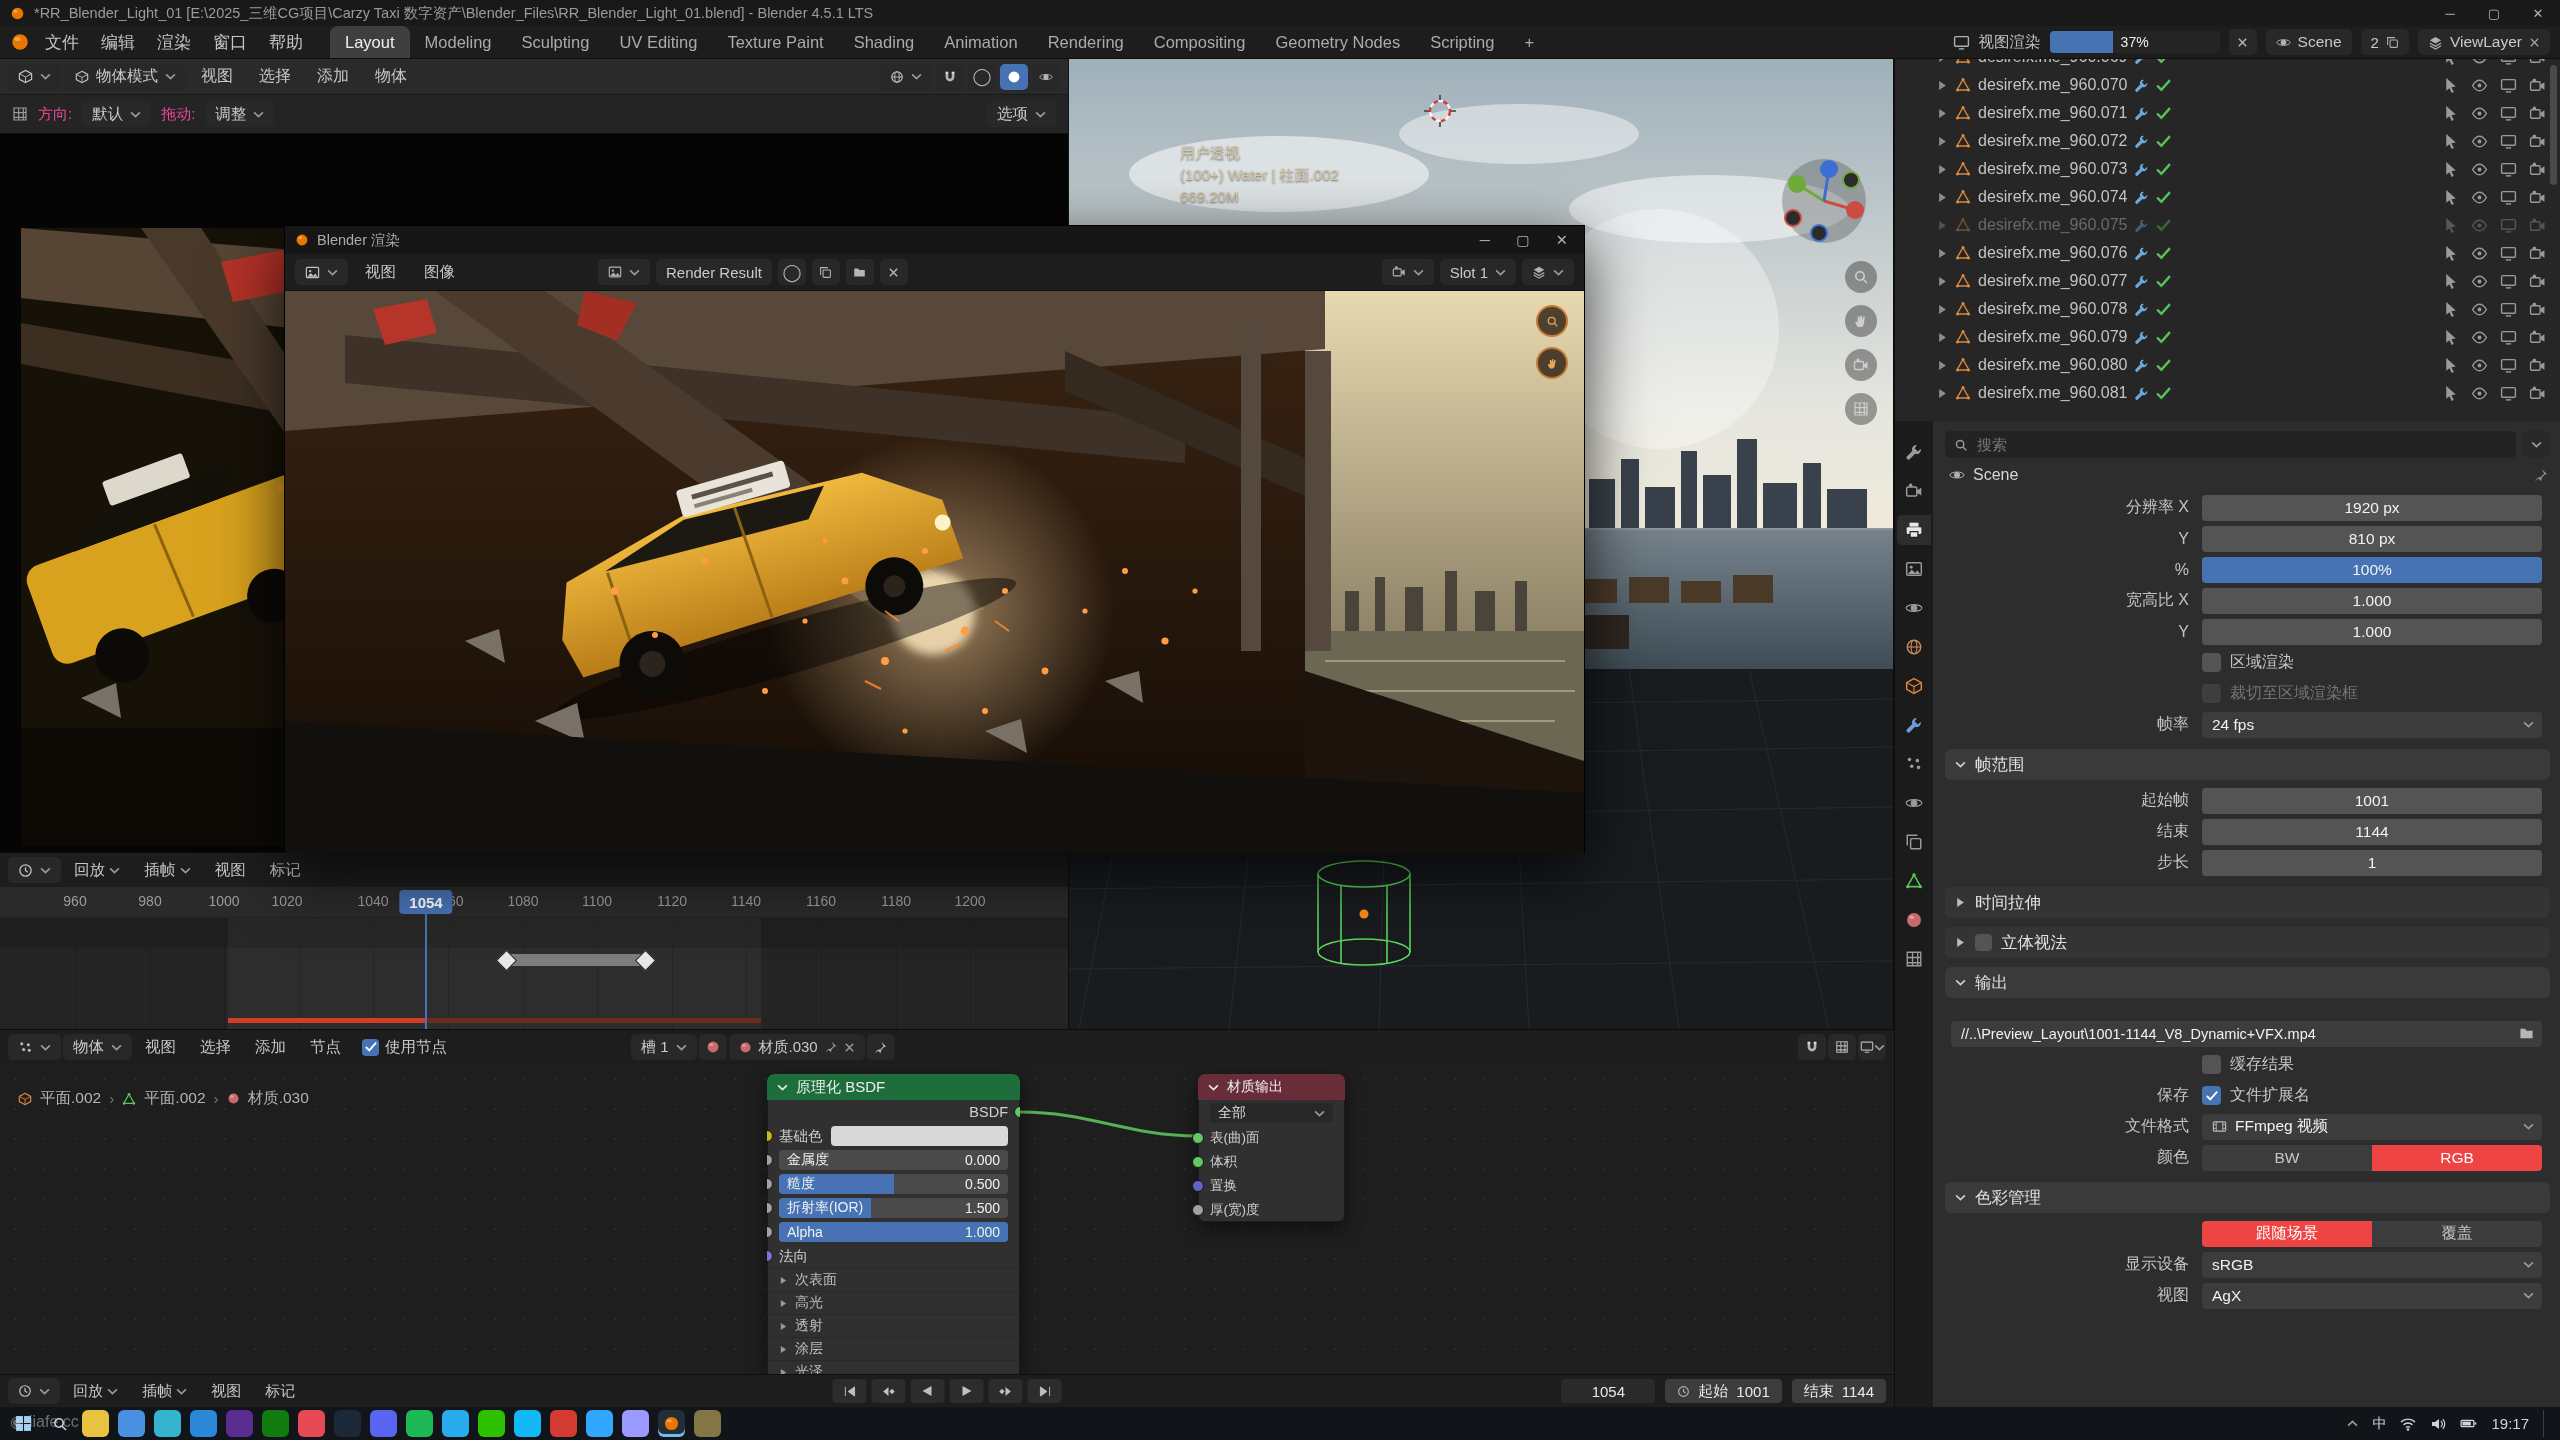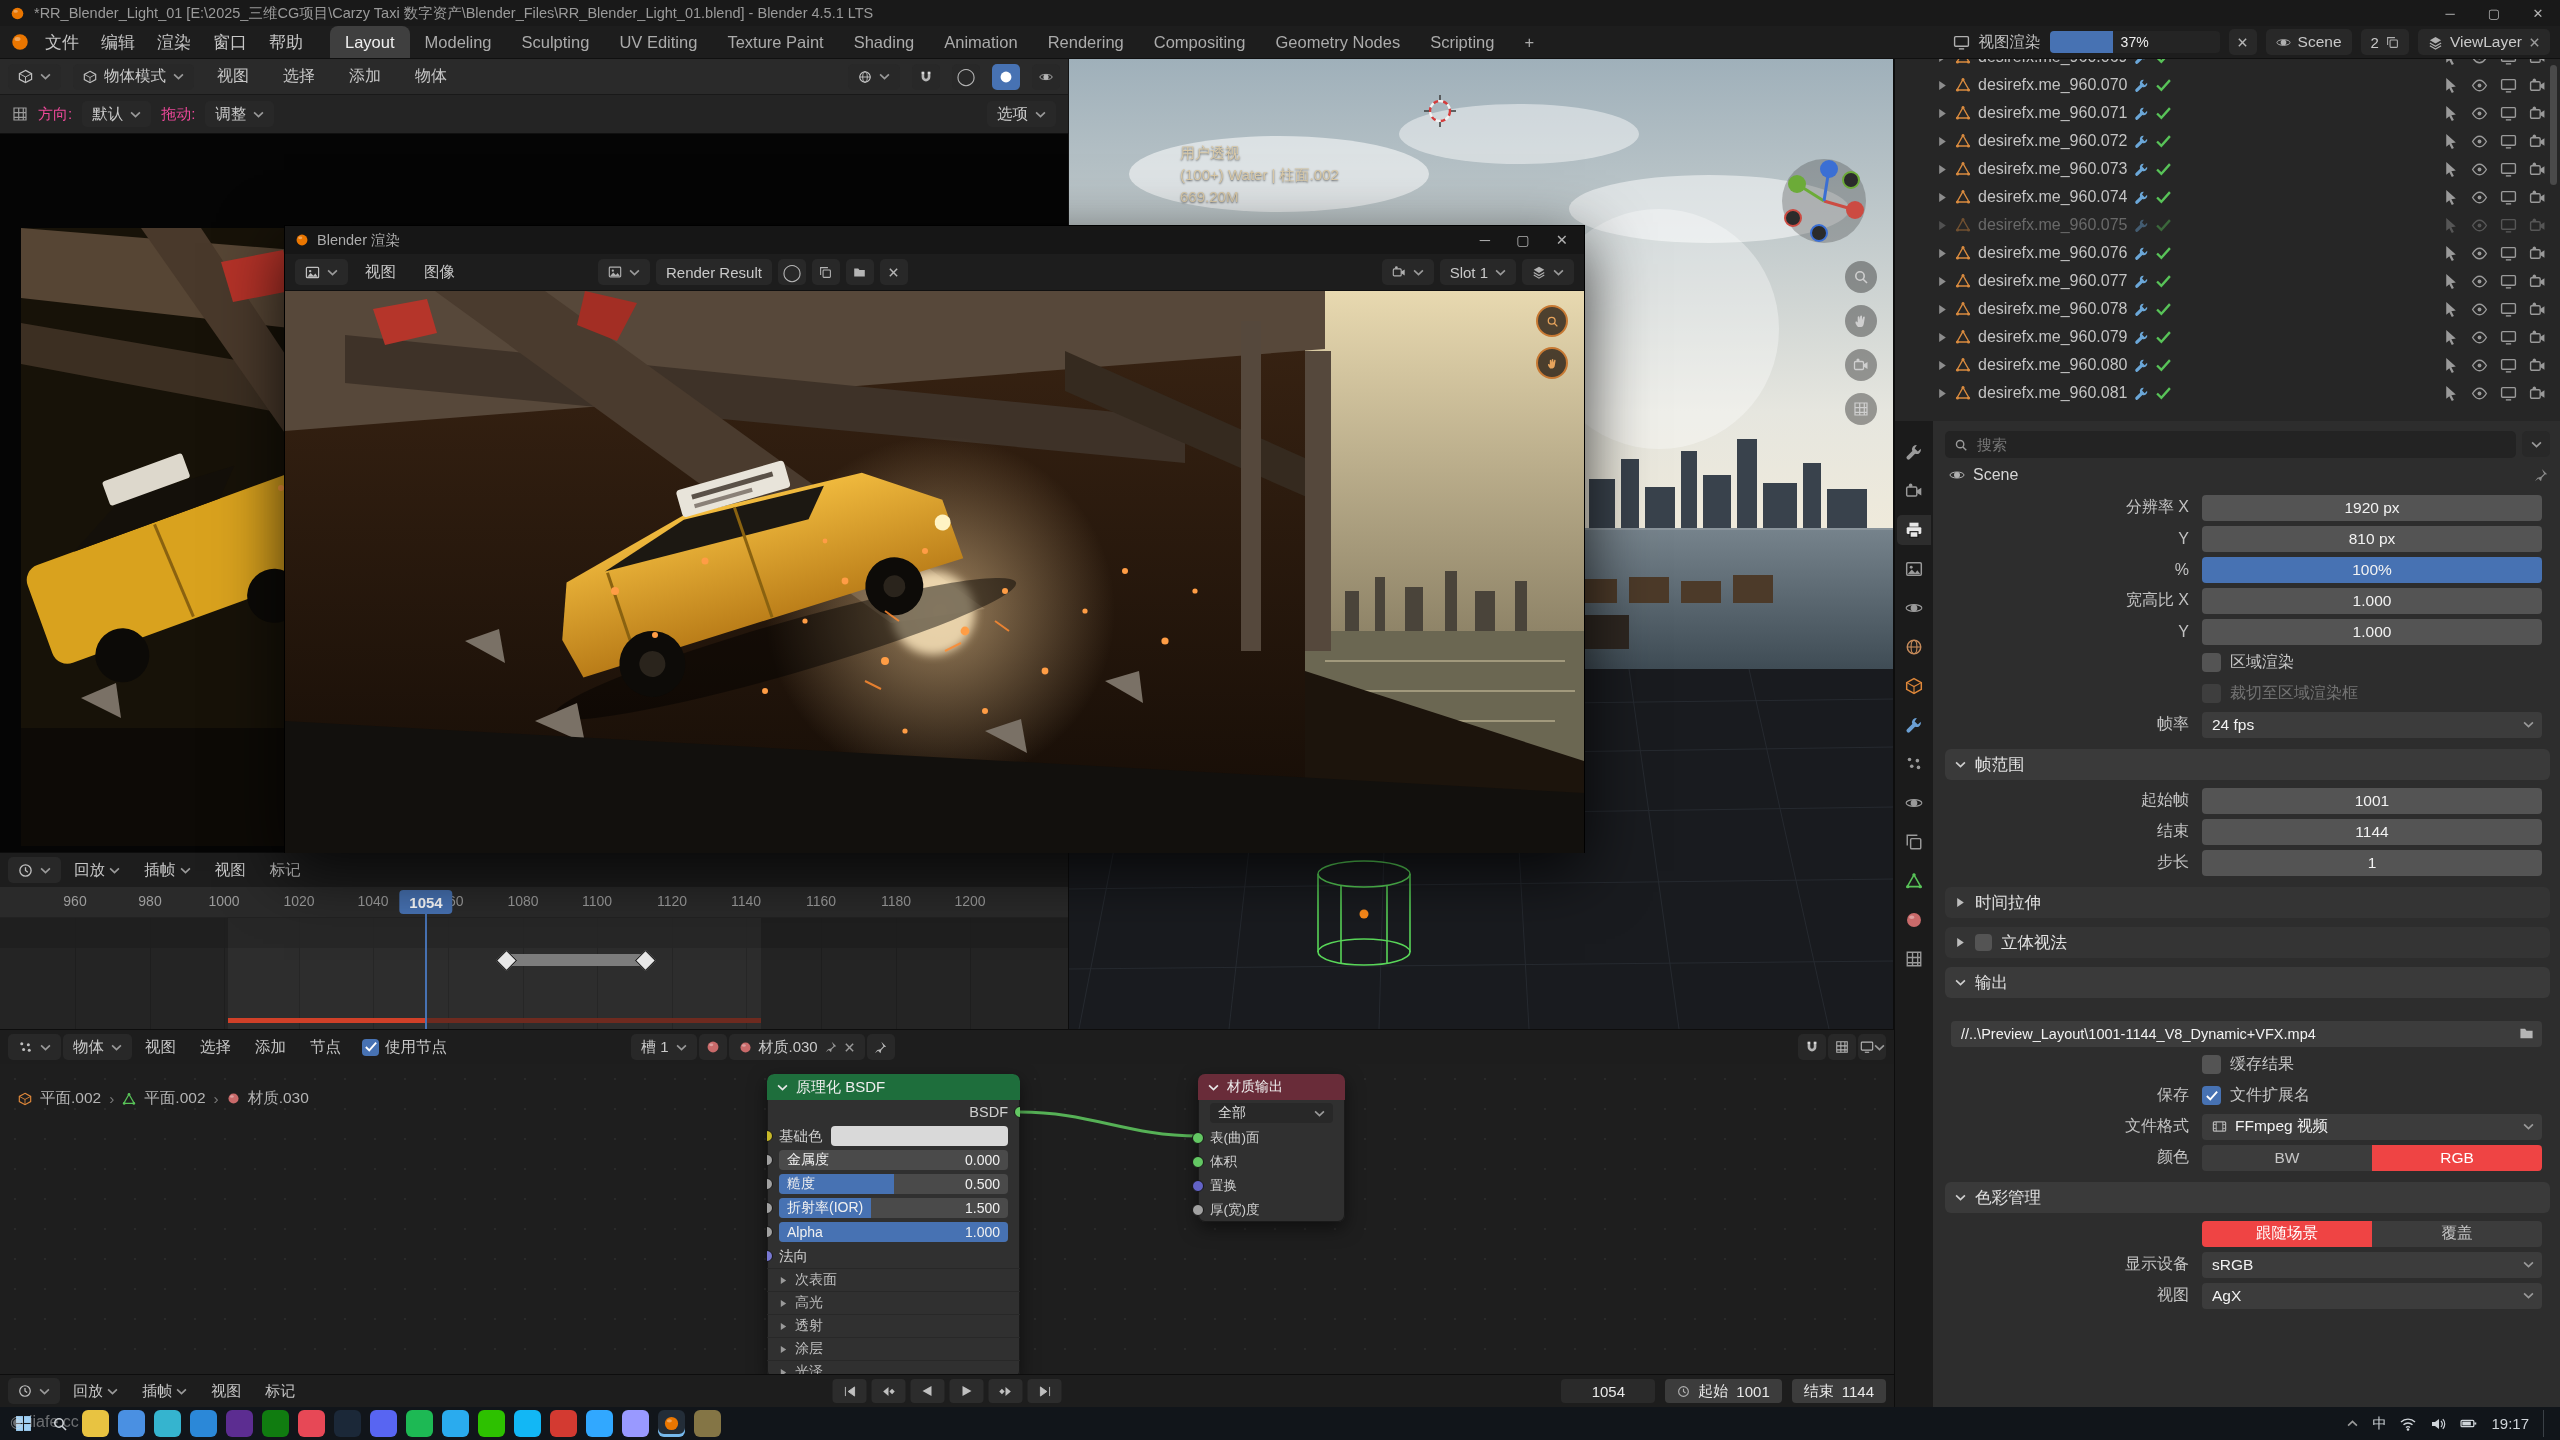--- a/index.html
+++ b/index.html
@@ -15,21 +15,21 @@
   .tb-btns{margin-left:auto;display:flex;height:100%;}
   .tb-b{width:44px;display:flex;align-items:center;justify-content:center;color:#b5b5b5;font-size:13px;}
   
   #topbar{position:absolute;left:0;top:26px;width:2560px;height:33px;background:#1d1d1d;display:flex;align-items:center;border-bottom:1px solid #101010;box-sizing:border-box;}
   .tab{height:32px;display:flex;align-items:center;padding:0 15px;color:#ababab;font-size:16.5px;border-radius:8px 8px 0 0;}
   .tab.active{background:#3f3f3f;color:#f0f0f0;}
   .prog{position:relative;width:170px;height:22px;background:#242424;border-radius:4px;overflow:hidden;}
   .prog i{position:absolute;left:0;top:0;bottom:0;background:#4772b3;}
   .prog span{position:absolute;inset:0;display:flex;align-items:center;justify-content:center;font-size:14px;color:#eee;}
   
-  .vph{position:absolute;height:36px;top:59px;background:#2a2a2a;display:flex;align-items:center;gap:12px;padding:0 8px;box-sizing:border-box;border-right:1px solid #151515;border-bottom:1px solid #191919;}
+  .vph{position:absolute;height:36px;top:59px;background:#2a2a2a;display:flex;align-items:center;gap:4px;padding:0 8px;box-sizing:border-box;border-right:1px solid #151515;border-bottom:1px solid #191919;}
   .toolrow{position:absolute;height:39px;top:95px;background:#242424;display:flex;align-items:center;gap:10px;padding:0 12px;box-sizing:border-box;border-right:1px solid #151515;border-bottom:1px solid #101010;}
   .dim-lab{color:#ec4899;font-size:15px;}
   
   #outliner{position:absolute;left:1894px;top:59px;width:666px;height:362px;background:#262626;overflow:hidden;border-left:1px solid #0d0d0d;box-sizing:border-box;}
   .out-row{display:flex;align-items:center;height:28px;padding:0 14px 0 42px;gap:7px;font-size:16px;color:#c3c3c3;}
   .out-row .tri{width:11px;height:11px;color:#8d8d8d;}
   .out-row .mesh{width:16px;height:16px;color:#d98b3f;}
   .out-icons{margin-left:auto;display:flex;gap:12px;color:#9a9a9a;}
   .out-icons .ic{width:17px;height:17px;}
   .gic{width:15px;height:15px;}
@@ -1321,21 +1321,21 @@
           <span>视图</span>
         </div>
       <div class="mi" style="font-size:15.5px">
           <span>标记</span>
         </div>
     </div>
     <div class="tl-ruler">
       <span class="tl-tick" style="left:75px">960</span>
       <span class="tl-tick" style="left:150px">980</span>
       <span class="tl-tick" style="left:224px">1000</span>
-      <span class="tl-tick" style="left:299px">1020</span>
+      <span class="tl-tick" style="left:287px">1020</span>
       <span class="tl-tick" style="left:373px">1040</span>
       <span class="tl-tick" style="left:448px">1060</span>
       <span class="tl-tick" style="left:523px">1080</span>
       <span class="tl-tick" style="left:597px">1100</span>
       <span class="tl-tick" style="left:672px">1120</span>
       <span class="tl-tick" style="left:746px">1140</span>
       <span class="tl-tick" style="left:821px">1160</span>
       <span class="tl-tick" style="left:896px">1180</span>
       <span class="tl-tick" style="left:970px">1200</span>
     </div>

